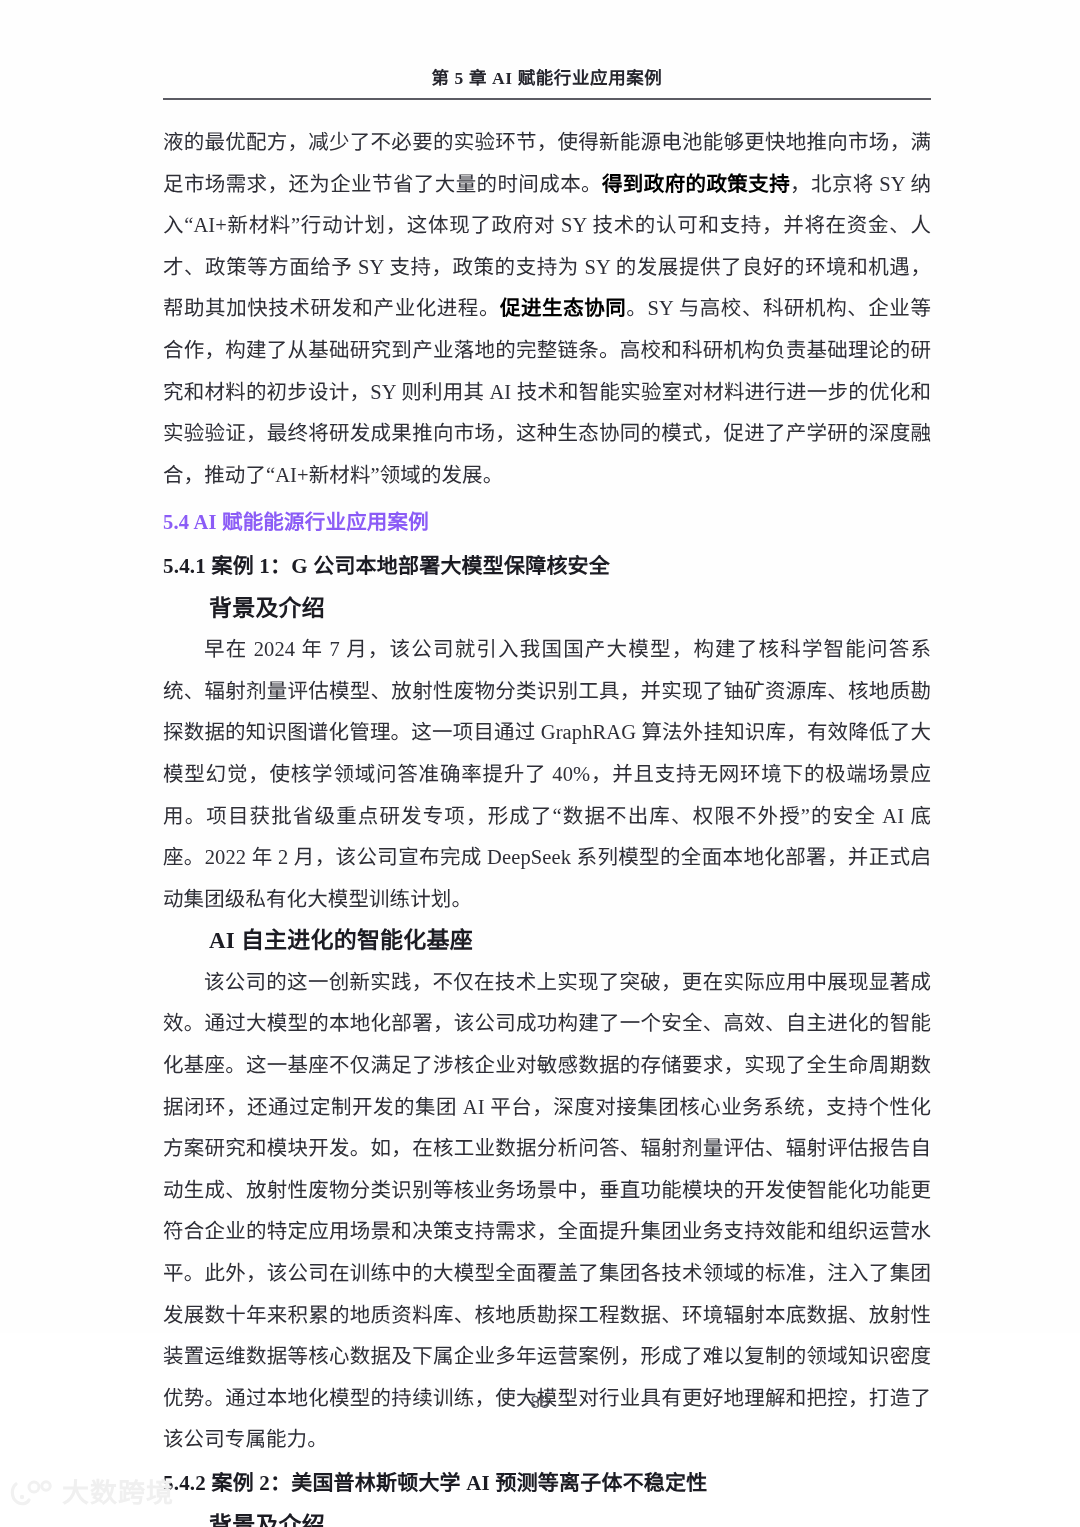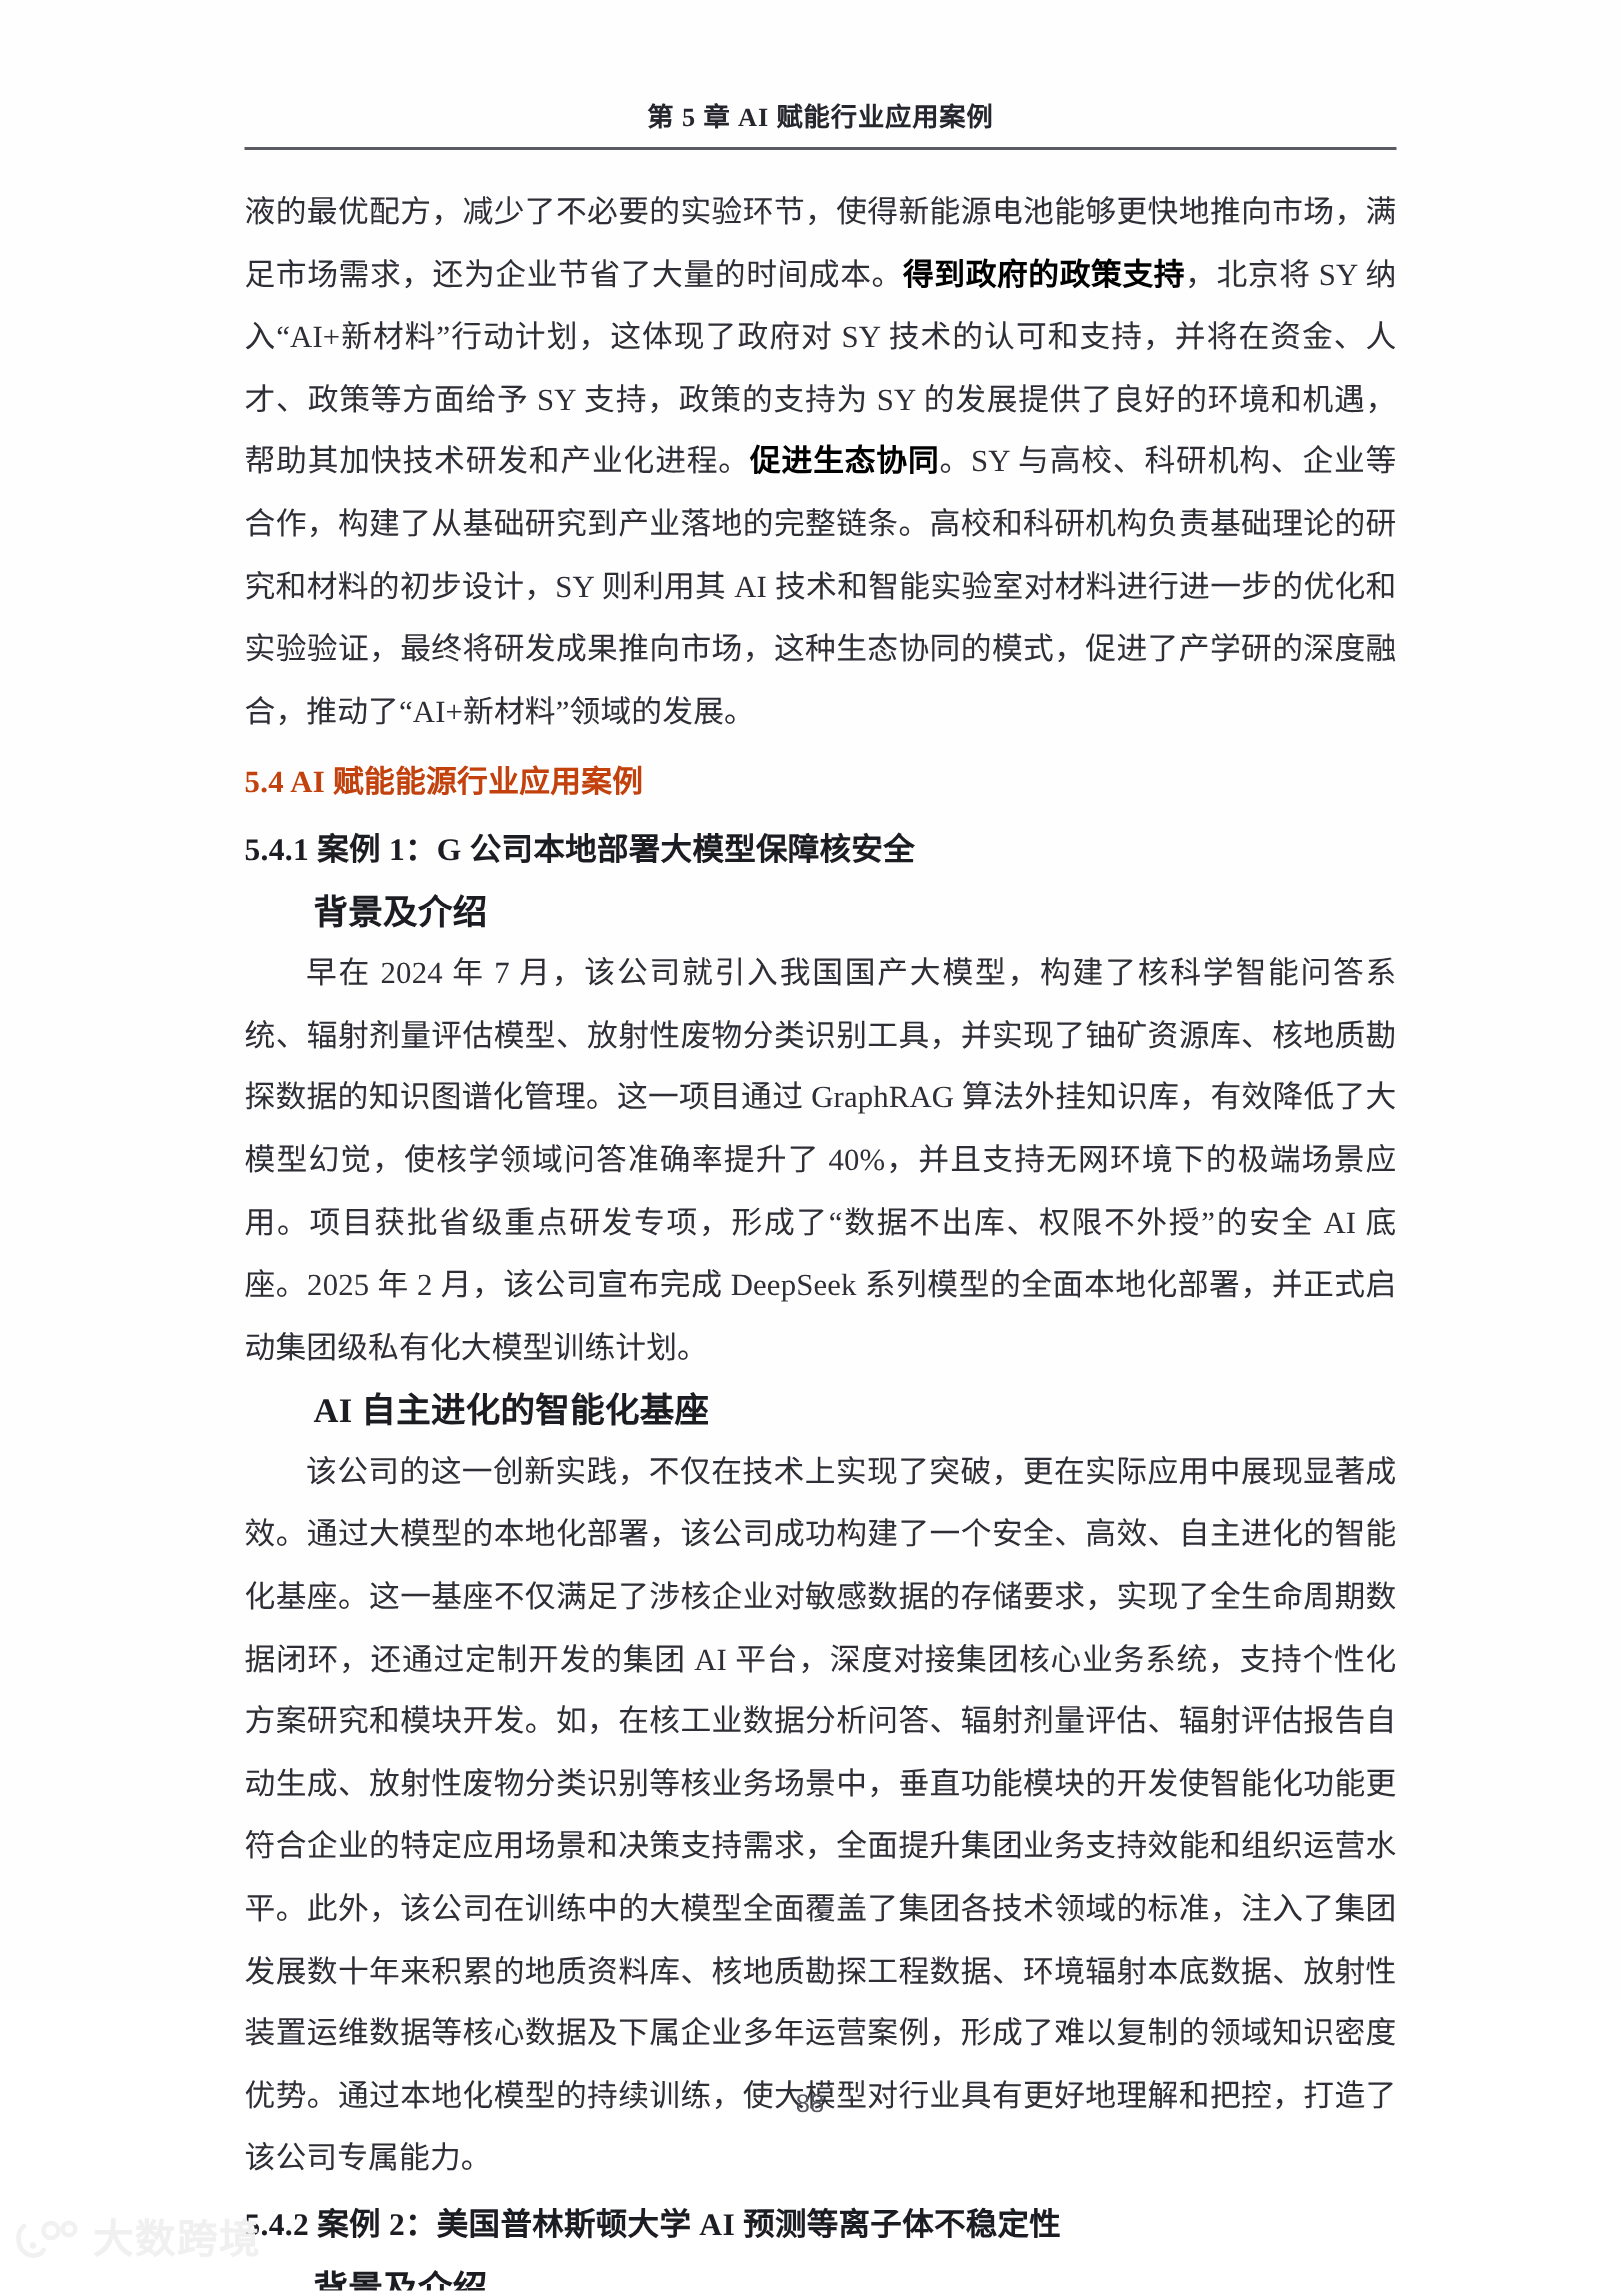--- a/index.html
+++ b/index.html
@@ -71,21 +71,21 @@
     font-weight: bold;
     color: #000000;
   }
 
   
   h2.h-sec {
     margin: 6px 0 0 0;
     font-size: 20.5px;
     line-height: 41.6px;
     font-weight: bold;
-    color: #c2410c;
+    color: #8b5cf6;
     letter-spacing: 0.2px;
   }
   h3.h-sub {
     margin: 2px 0 0 0;
     font-size: 21px;
     line-height: 41.6px;
     font-weight: bold;
     color: #1c1c23;
     letter-spacing: 0.2px;
   }
@@ -149,21 +149,21 @@
     <div class="body-block">
 
       <p class="para"><span>液的最优配方，减少了不必要的实验环节，使得新能源电池能够更快地推向市场，满足市场需求，还为企业节省了大量的时间成本。</span><span class="bold-run">得到政府的政策支持</span><span>，北京将 SY 纳入“AI+新材料”行动计划，这体现了政府对 SY 技术的认可和支持，并将在资金、人才、政策等方面给予 SY 支持，政策的支持为 SY 的发展提供了良好的环境和机遇，帮助其加快技术研发和产业化进程。</span><span class="bold-run">促进生态协同</span><span>。SY 与高校、科研机构、企业等合作，构建了从基础研究到产业落地的完整链条。高校和科研机构负责基础理论的研究和材料的初步设计，SY 则利用其 AI 技术和智能实验室对材料进行进一步的优化和实验验证，最终将研发成果推向市场，这种生态协同的模式，促进了产学研的深度融合，推动了“AI+新材料”领域的发展。</span></p>
 
       <h2 class="h-sec">5.4 AI 赋能能源行业应用案例</h2>
 
       <h3 class="h-sub">5.4.1  案例 1：G 公司本地部署大模型保障核安全</h3>
 
       <h4 class="h-run">背景及介绍</h4>
 
-      <p class="para indent">早在 2024 年 7 月，该公司就引入我国国产大模型，构建了核科学智能问答系统、辐射剂量评估模型、放射性废物分类识别工具，并实现了铀矿资源库、核地质勘探数据的知识图谱化管理。这一项目通过 GraphRAG 算法外挂知识库，有效降低了大模型幻觉，使核学领域问答准确率提升了 40%，并且支持无网环境下的极端场景应用。项目获批省级重点研发专项，形成了“数据不出库、权限不外授”的安全 AI 底座。2025 年 2 月，该公司宣布完成 DeepSeek 系列模型的全面本地化部署，并正式启动集团级私有化大模型训练计划。</p>
+      <p class="para indent">早在 2024 年 7 月，该公司就引入我国国产大模型，构建了核科学智能问答系统、辐射剂量评估模型、放射性废物分类识别工具，并实现了铀矿资源库、核地质勘探数据的知识图谱化管理。这一项目通过 GraphRAG 算法外挂知识库，有效降低了大模型幻觉，使核学领域问答准确率提升了 40%，并且支持无网环境下的极端场景应用。项目获批省级重点研发专项，形成了“数据不出库、权限不外授”的安全 AI 底座。2022 年 2 月，该公司宣布完成 DeepSeek 系列模型的全面本地化部署，并正式启动集团级私有化大模型训练计划。</p>
 
       <h4 class="h-run">AI 自主进化的智能化基座</h4>
 
       <p class="para indent">该公司的这一创新实践，不仅在技术上实现了突破，更在实际应用中展现显著成效。通过大模型的本地化部署，该公司成功构建了一个安全、高效、自主进化的智能化基座。这一基座不仅满足了涉核企业对敏感数据的存储要求，实现了全生命周期数据闭环，还通过定制开发的集团 AI 平台，深度对接集团核心业务系统，支持个性化方案研究和模块开发。如，在核工业数据分析问答、辐射剂量评估、辐射评估报告自动生成、放射性废物分类识别等核业务场景中，垂直功能模块的开发使智能化功能更符合企业的特定应用场景和决策支持需求，全面提升集团业务支持效能和组织运营水平。此外，该公司在训练中的大模型全面覆盖了集团各技术领域的标准，注入了集团发展数十年来积累的地质资料库、核地质勘探工程数据、环境辐射本底数据、放射性装置运维数据等核心数据及下属企业多年运营案例，形成了难以复制的领域知识密度优势。通过本地化模型的持续训练，使大模型对行业具有更好地理解和把控，打造了该公司专属能力。</p>
 
       <h3 class="h-sub">5.4.2  案例 2：美国普林斯顿大学 AI 预测等离子体不稳定性</h3>
 
       <h4 class="h-run">背景及介绍</h4>
 
     </div>

